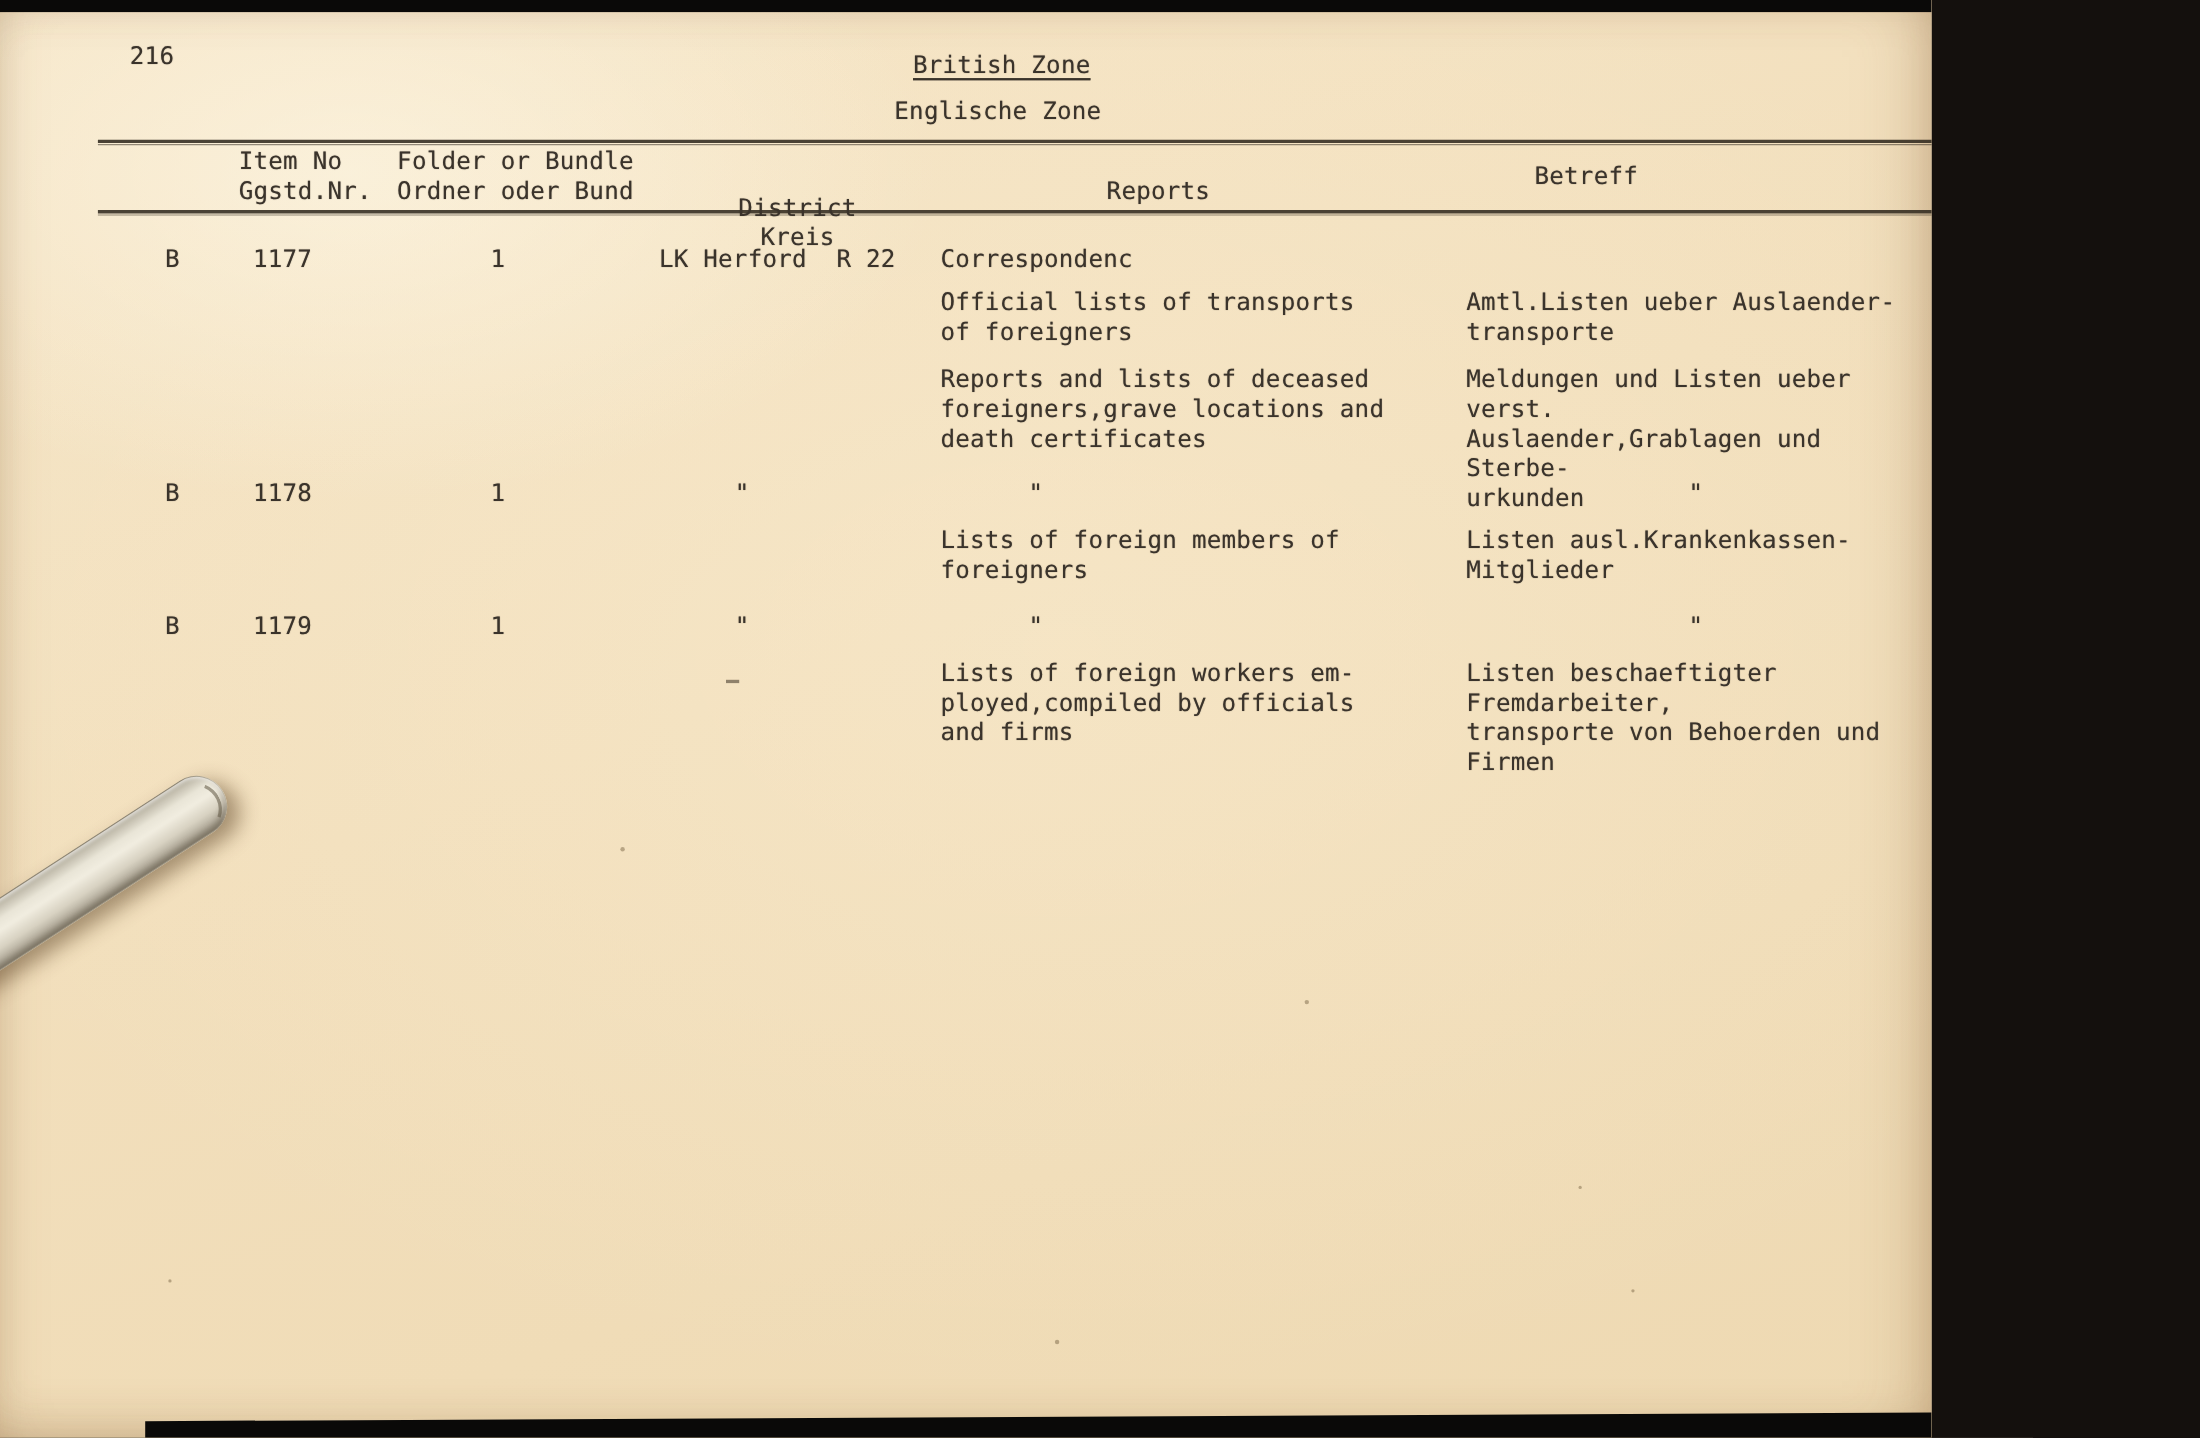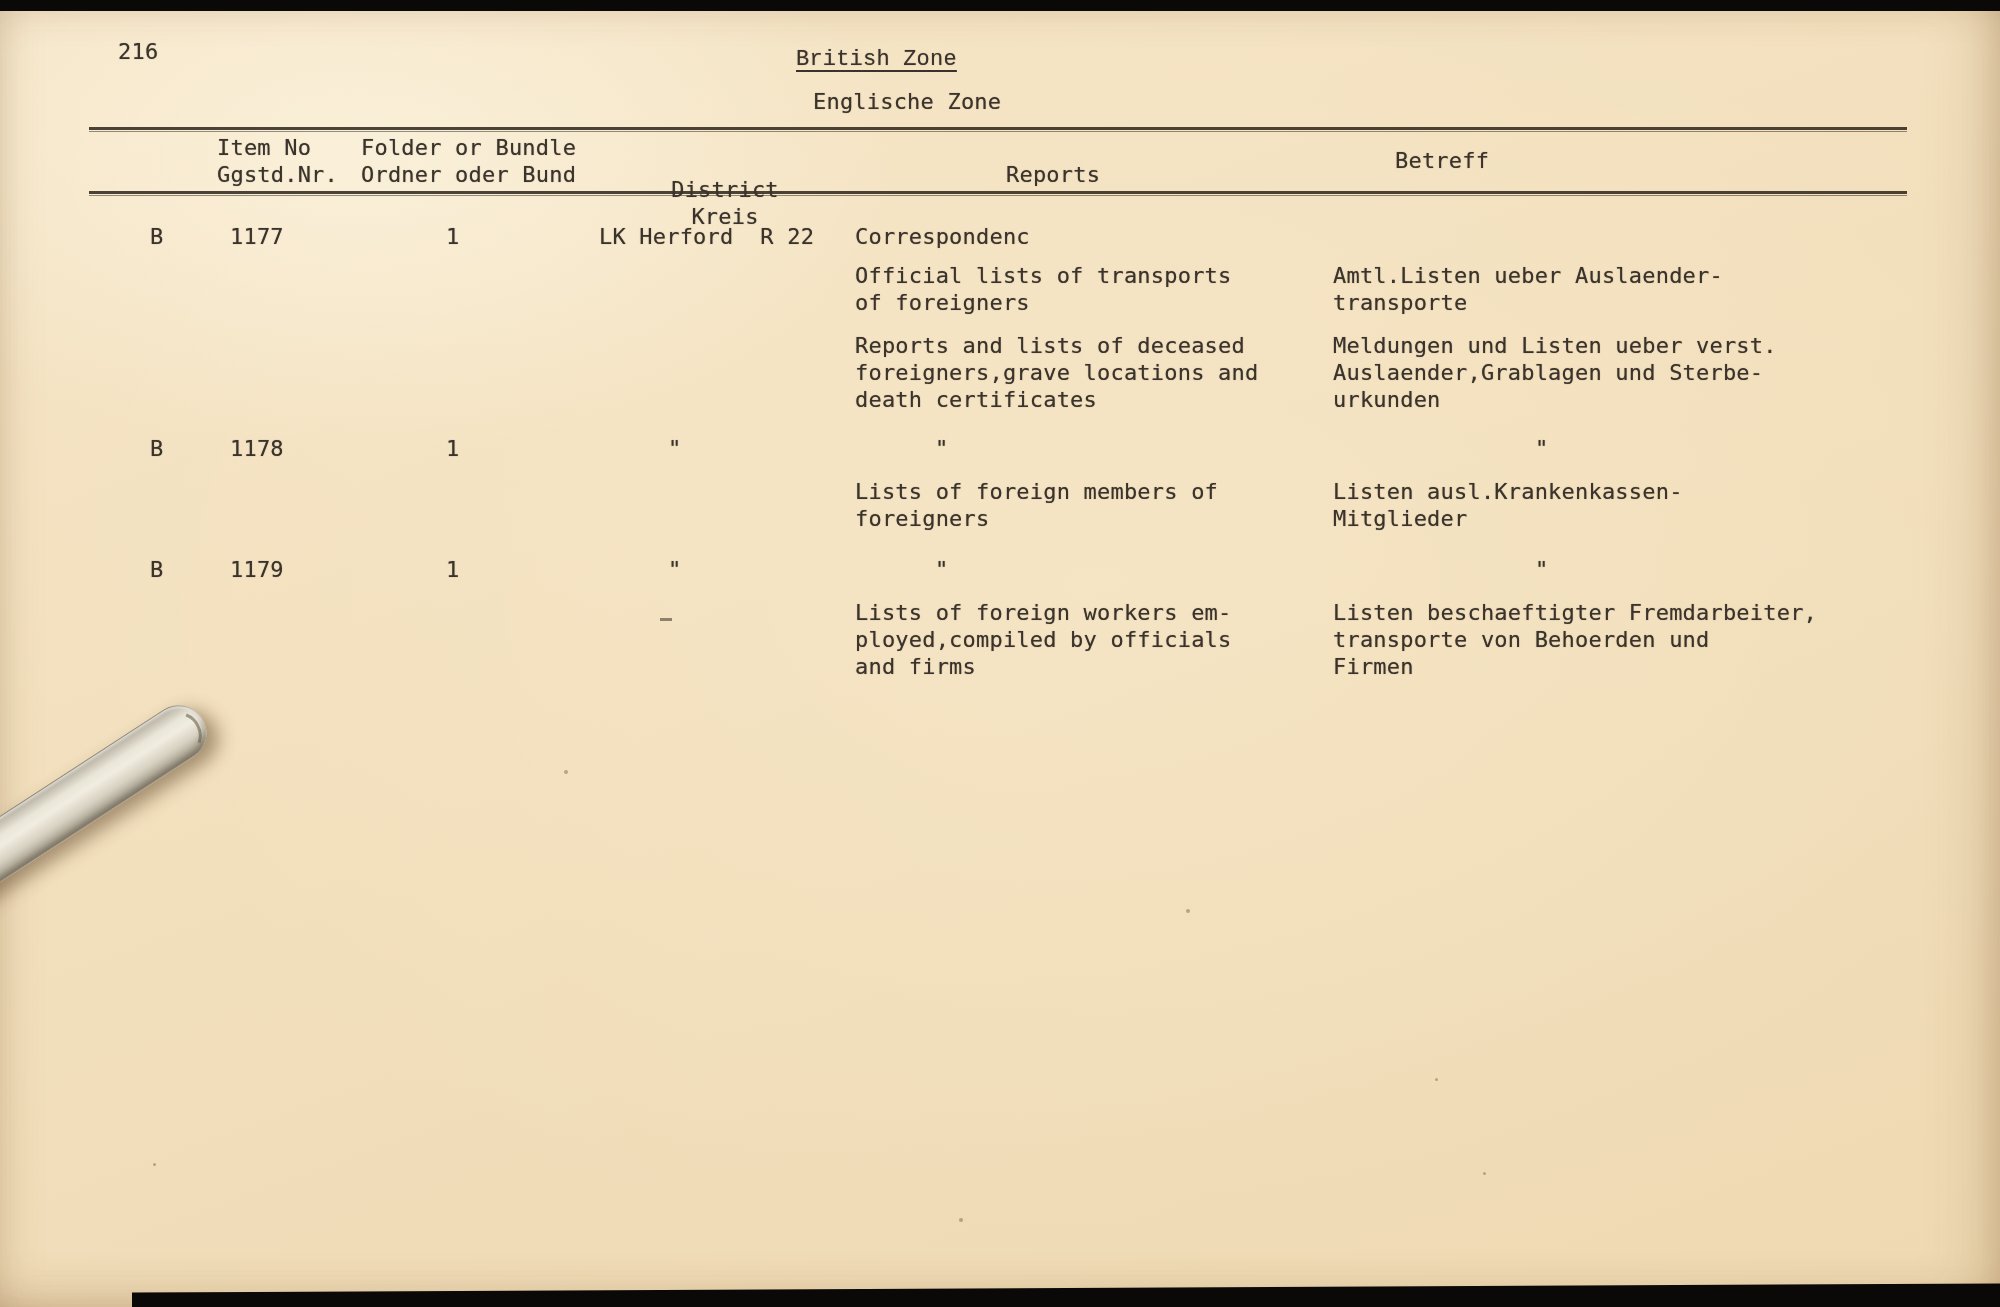--- a/index.html
+++ b/index.html
@@ -1,17 +1,17 @@
 <!DOCTYPE html>
 <html style="--paper: #f2e0bf; --ink: #3a332b;"><head>
 <meta charset="utf-8">
 <style>
   html,body{margin:0;padding:0;background:#14100d;}
   .scan{
-    position:relative;width:2000px;height:1307px;overflow:hidden;
+    position:relative;width:1756px;height:1307px;overflow:hidden;
     background:var(--paper,#f2e0bf);
     font-family:"DejaVu Sans Mono","Liberation Mono",monospace;
     color:var(--ink,#3a332b);
   }
   .paper{
     position:absolute;inset:0;
     background:
       radial-gradient(900px 500px at 18% 12%, rgba(255,250,235,.55), rgba(255,250,235,0) 60%),
       radial-gradient(1500px 950px at 55% 45%, rgba(255,244,220,.28), rgba(0,0,0,0) 72%),
       linear-gradient(160deg,#f6e6c8 0%,#f2dfbc 45%,#eed9b2 100%);
@@ -57,21 +57,21 @@
   .speck{position:absolute;background:rgba(110,90,60,.45);border-radius:50%;}
   .dashmark{position:absolute;background:rgba(75,64,48,.6);}
 </style>
 </head>
 <body>
 
 <div class="scan">
   <div class="paper"></div>
 
   <div class="txt" style="left:118px;top:38px;">216</div>
-  <div class="txt title" style="left:796px;top:46px;font-family:Liberation Mono, monospace;">British Zone</div>
+  <div class="txt title" style="left:830px;top:46px;">British Zone</div>
   <div class="txt" style="left:813px;top:88px;">Englische Zone</div>
 
   <div class="rule" style="top:127px;"></div>
   <div class="rule" style="top:191px;"></div>
 
   <div class="txt" style="left:217px;top:134px;">Item No
 Ggstd.Nr.</div>
   <div class="txt" style="left:361px;top:134px;">Folder or Bundle
 Ordner oder Bund</div>
   <div class="txt hdr-district" style="left:655px;top:134px;">District

